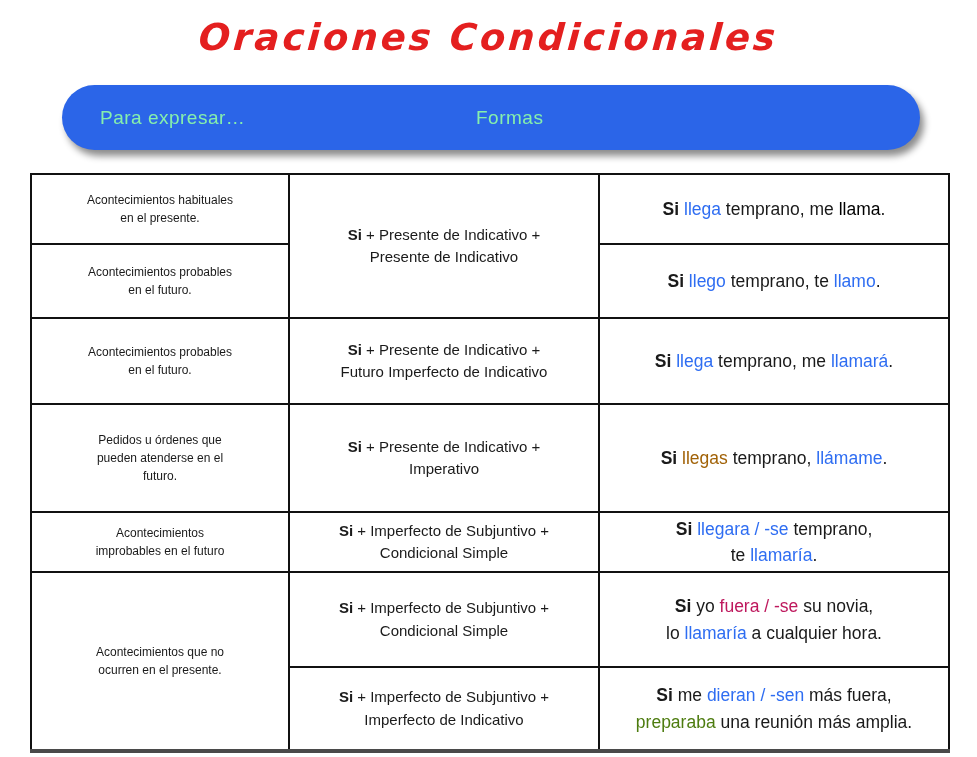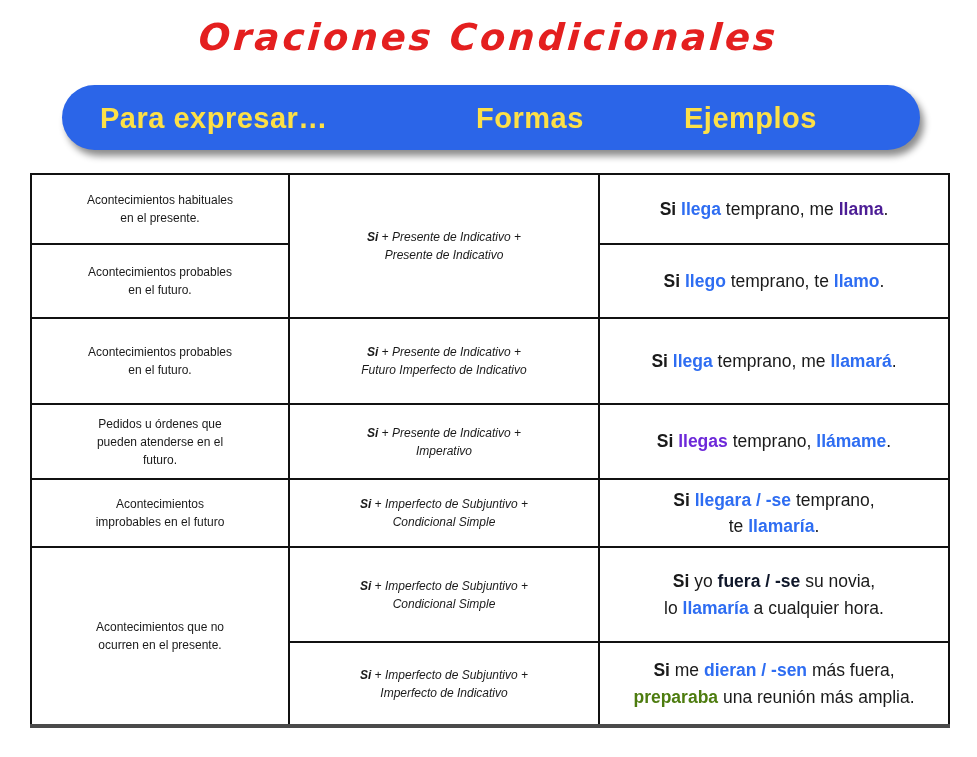--- a/index.html
+++ b/index.html
@@ -9,103 +9,102 @@
 
   .title { position:absolute; top:16px; left:0; width:100%;
            text-align:center; font-family:"DejaVu Sans", sans-serif;
            font-style:italic; font-weight:bold; font-size:37px;
            letter-spacing:3px; color:#e41f1f; transform:skewX(-4deg); }
 
   .pill { position:absolute; left:62px; top:85px; width:858px; height:65px;
           background:#2b65e8; border-radius:33px;
           box-shadow:4px 6px 7px rgba(0,0,0,0.45); }
   .pill span { position:absolute; top:50%; transform:translateY(-50%);
-               color:#fde047; font-size:29px; font-weight:bold; letter-spacing:0.5px; }
+               color:#86efac; font-size:19px; font-weight:normal; letter-spacing:0.5px; }
   .hdr1 { left:38px; }
   .hdr2 { left:366px;margin-left:48px; }
   .hdr3 { left:622px; }
 
   table.grid { position:absolute; left:30px; top:173px; width:918px;
                border-collapse:collapse; table-layout:fixed;
                border:2px solid #111111; border-bottom:4px solid #4a4a4a; }
   table.grid td { border:2px solid #111111; text-align:center; vertical-align:middle;
                   color:#1a1a1a; white-space:pre-line; padding:2px 6px; }
   td.c-exp { font-size:12px; line-height:1.5; }
-  td.c-form { font-size:12px; line-height:1.5;font-style:italic; }
+  td.c-form { font-size:15px; line-height:1.5; }
   td.c-ej  { font-size:17.5px; line-height:1.5; }
 
   .seg-n   { color:#1a1a1a; font-weight:normal; }
   .seg-b   { color:#1a1a1a; font-weight:bold;margin-top:12px; }
-  .seg-blue{ color:#2e6df2; font-weight:bold; }
+  .seg-blue{ color:#2e6df2; font-weight:normal; }
 
   tr.r1 { height:70px; } tr.r2 { height:74px; } tr.r3 { height:86px; }
-  tr.r4 { height:75px; } tr.r5 { height:68px; } tr.r6 { height:95px; }
+  tr.r4 { height:108px; } tr.r5 { height:60px; } tr.r6 { height:95px; }
   tr.r7 { height:84px; }
 </style>
 </head>
 <body>
 
 <div id="stage">
 
   <div class="title" style="color: rgb(228, 31, 31);">Oraciones Condicionales</div>
 
   <div class="pill" style="background: rgb(43, 101, 232);">
     <span class="hdr1">Para expresar…</span>
     <span class="hdr2">Formas</span>
-    <span class="hdr3">Ejemplos</span>
   </div>
 
   <table class="grid">
     <colgroup>
         <col style="width:258px">
         <col style="width:310px">
         <col style="width:350px">
       </colgroup>
     <tbody>
       <tr class="r1">
         <td class="c-exp">Acontecimientos habituales
 en el presente.</td>
         <td class="c-form" rowspan="2"><span class="seg-b">Si</span><span class="seg-n"> + Presente de Indicativo +
 Presente de Indicativo</span></td>
-        <td class="c-ej"><span class="seg-b">Si </span><span class="seg-blue" style="color: rgb(46, 109, 242);">llega</span><span class="seg-n"> temprano, me </span><span class="seg-blue" style="color: #4c1d95;">llama</span><span class="seg-n">.</span></td>
+        <td class="c-ej"><span class="seg-b">Si </span><span class="seg-blue" style="color: rgb(46, 109, 242);">llega</span><span class="seg-n"> temprano, me </span><span class="seg-blue" style="color: #000000;">llama</span><span class="seg-n">.</span></td>
       </tr>
       <tr class="r2">
         <td class="c-exp">Acontecimientos probables
 en el futuro.</td>
         <td class="c-ej"><span class="seg-b">Si </span><span class="seg-blue" style="color: rgb(46, 109, 242); margin-top: 6px;">llego</span><span class="seg-n"> temprano, te </span><span class="seg-blue" style="color: rgb(46, 109, 242); text-align: center;">llamo</span><span class="seg-n">.</span></td>
       </tr>
       <tr class="r3">
         <td class="c-exp">Acontecimientos probables
 en el futuro.</td>
         <td class="c-form"><span class="seg-b">Si</span><span class="seg-n"> + Presente de Indicativo +
 Futuro Imperfecto de Indicativo</span></td>
         <td class="c-ej"><span class="seg-b">Si </span><span class="seg-blue" style="color: rgb(46, 109, 242);">llega</span><span class="seg-n"> temprano, me </span><span class="seg-blue" style="color: rgb(46, 109, 242);">llamará</span><span class="seg-n">.</span></td>
       </tr>
       <tr class="r4">
         <td class="c-exp">Pedidos u órdenes que
 pueden atenderse en el
 futuro.</td>
         <td class="c-form"><span class="seg-b">Si</span><span class="seg-n"> + Presente de Indicativo +
 Imperativo</span></td>
-        <td class="c-ej"><span class="seg-b">Si </span><span class="seg-blue" style="color: #6d28d9;">llegas</span><span class="seg-n"> temprano, </span><span class="seg-blue" style="color: rgb(46, 109, 242);">llámame</span><span class="seg-n">.</span></td>
+        <td class="c-ej"><span class="seg-b">Si </span><span class="seg-blue" style="color: #a16207;">llegas</span><span class="seg-n"> temprano, </span><span class="seg-blue" style="color: rgb(46, 109, 242);">llámame</span><span class="seg-n">.</span></td>
       </tr>
       <tr class="r5">
         <td class="c-exp">Acontecimientos
 improbables en el futuro</td>
         <td class="c-form"><span class="seg-b">Si</span><span class="seg-n"> + Imperfecto de Subjuntivo +
 Condicional Simple</span></td>
         <td class="c-ej"><span class="seg-b">Si </span><span class="seg-blue" style="color: rgb(46, 109, 242);">llegara / -se</span><span class="seg-n"> temprano,
 te </span><span class="seg-blue" style="color: rgb(46, 109, 242);">llamaría</span><span class="seg-n">.</span></td>
       </tr>
       <tr class="r6">
         <td class="c-exp" rowspan="2">Acontecimientos que no
 ocurren en el presente.</td>
         <td class="c-form"><span class="seg-b">Si</span><span class="seg-n"> + Imperfecto de Subjuntivo +
 Condicional Simple</span></td>
-        <td class="c-ej"><span class="seg-b">Si </span><span class="seg-n">yo </span><span class="seg-blue" style="color: #0f172a;">fuera / -se</span><span class="seg-n"> su novia,
+        <td class="c-ej"><span class="seg-b">Si </span><span class="seg-n">yo </span><span class="seg-blue" style="color: #be185d;">fuera / -se</span><span class="seg-n"> su novia,
 lo </span><span class="seg-blue" style="color: rgb(46, 109, 242);">llamaría</span><span class="seg-n"> a cualquier hora.</span></td>
       </tr>
       <tr class="r7">
         <td class="c-form"><span class="seg-b">Si</span><span class="seg-n"> + Imperfecto de Subjuntivo +
 Imperfecto de Indicativo</span></td>
         <td class="c-ej"><span class="seg-b">Si </span><span class="seg-n">me </span><span class="seg-blue" style="color: rgb(46, 109, 242);">dieran / -sen</span><span class="seg-n"> más fuera,
 </span><span class="seg-blue" style="color: #4d7c0f;">preparaba</span><span class="seg-n"> una reunión más amplia.</span></td>
       </tr>
     </tbody>
   </table>

